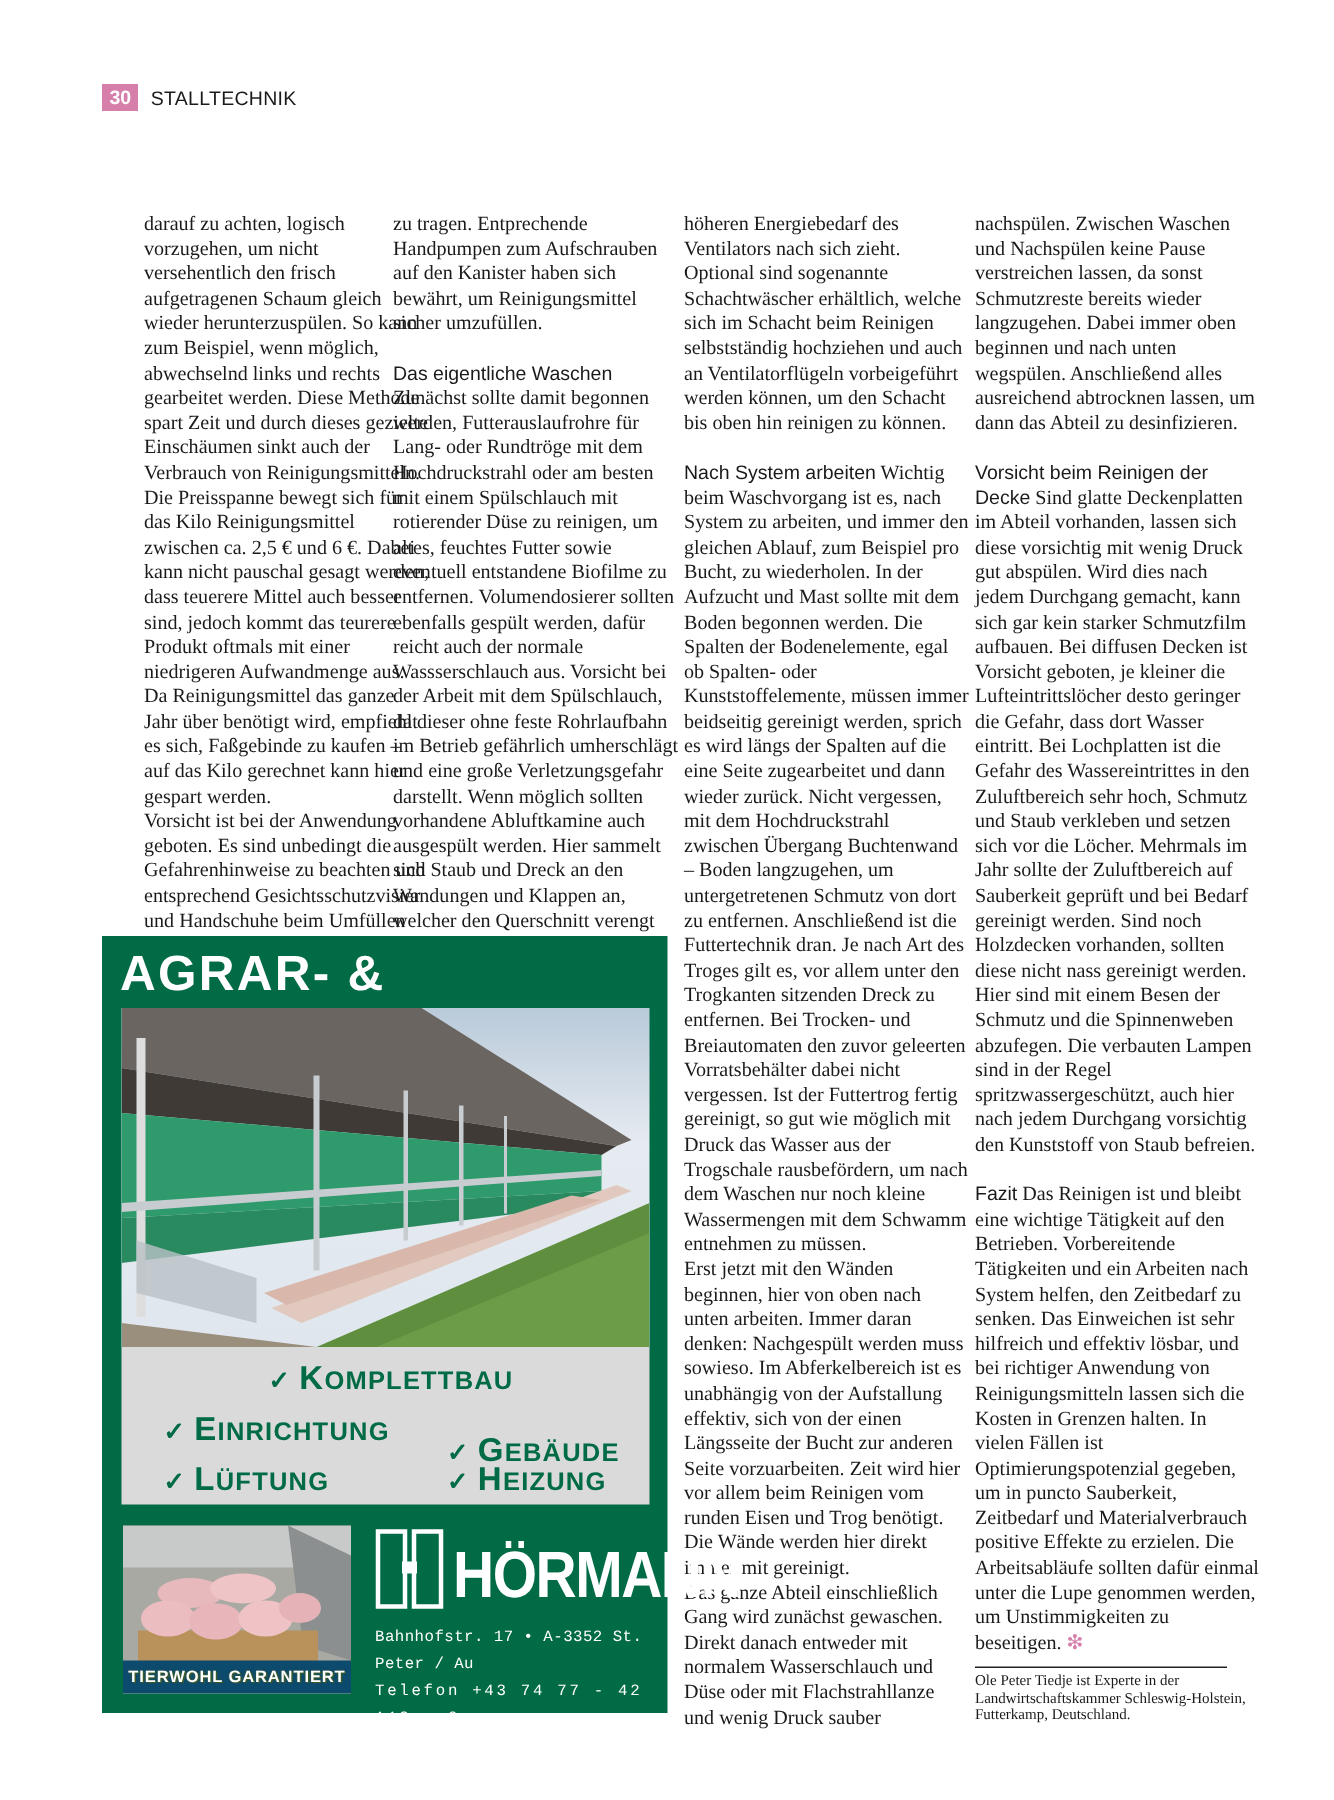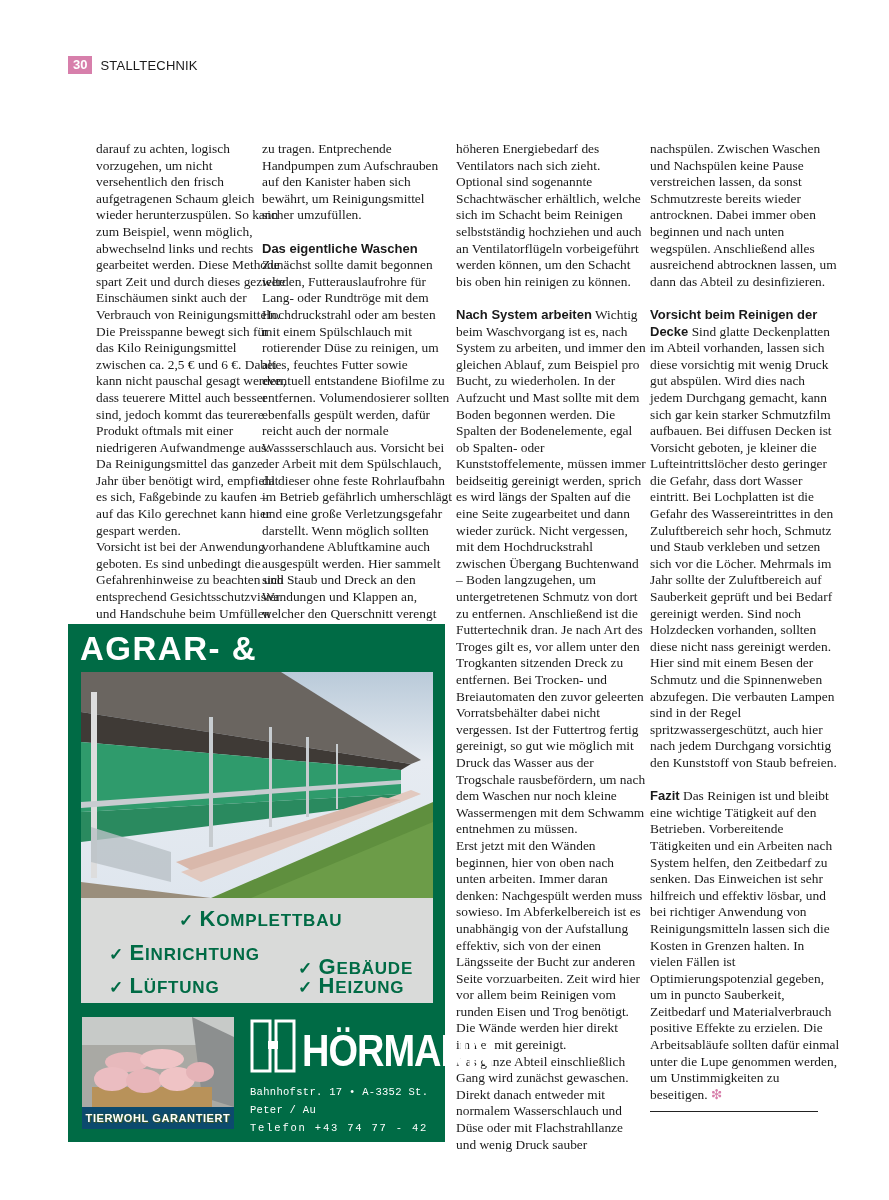--- a/index.html
+++ b/index.html
@@ -3,21 +3,21 @@
 <meta charset="utf-8">
 <style>
   html, body { margin: 0; padding: 0; background: #ffffff; }
   body { width: 889px; height: 1200px; position: relative; overflow: hidden; font-family: "Liberation Serif", serif; color: #1a1a1a; }
   .header { position: absolute; left: 68px; top: 56px; display: flex; align-items: center; gap: 8px; }
   .page-num { background: #d77fab; color: #fff; font-family: "Liberation Sans", sans-serif; font-weight: bold; font-size: 13px; padding: 1px 5px; line-height: 16px; }
   .section { font-family: "Liberation Sans", sans-serif; font-size: 13px; color: #1a1a1a; letter-spacing: 0.2px; }
   .col { position: absolute; top: 141px; width: 190px; font-size: 13.4px; line-height: 16.6px; }
   .col p { margin: 0; }
   .col .gap { height: 16.6px; }
-  .sub { font-family: "Liberation Sans", sans-serif; font-weight: bold; font-size: 13px; }
+  .sub { font-family: "Liberation Sans", sans-serif; font-weight: normal; font-size: 13px; }
   .col1 { left: 52px; margin-left: 44px; }
   .col2 { left: 262px; }
   .col3 { left: 456px; }
   .col4 { left: 650px; }
   .star { color: #d77fab; }
   .foot-rule { width: 168px; border-top: 1px solid #222; margin-top: 8px; margin-bottom: 3px; }
   .footnote { font-size: 10px; line-height: 11.5px; }
 
   
   .ad { position: absolute; left: 68px; top: 624px; width: 377px; height: 518px; background: #006b45; }
@@ -59,26 +59,27 @@
 
 <div class="col col3">
   <p>höheren Energiebedarf des Ventilators nach sich zieht. Optional sind sogenannte Schachtwäscher erhältlich, welche sich im Schacht beim Reinigen selbstständig hochziehen und auch an Ventilatorflügeln vorbeigeführt werden können, um den Schacht bis oben hin reinigen zu können.</p>
   <div class="gap"></div>
   <p><span class="sub">Nach System arbeiten</span> <span>Wichtig beim Waschvorgang ist es, nach System zu arbeiten, und immer den gleichen Ablauf, zum Beispiel pro Bucht, zu wiederholen. In der Aufzucht und Mast sollte mit dem Boden begonnen werden. Die Spalten der Bodenelemente, egal ob Spalten- oder Kunststoffelemente, müssen immer beidseitig gereinigt werden, sprich es wird längs der Spalten auf die eine Seite zugearbeitet und dann wieder zurück. Nicht vergessen, mit dem Hochdruckstrahl zwischen Übergang Buchtenwand – Boden langzugehen, um untergetretenen Schmutz von dort zu entfernen. Anschließend ist die Futtertechnik dran. Je nach Art des Troges gilt es, vor allem unter den Trogkanten sitzenden Dreck zu entfernen. Bei Trocken- und Breiautomaten den zuvor geleerten Vorratsbehälter dabei nicht vergessen. Ist der Futtertrog fertig gereinigt, so gut wie möglich mit Druck das Wasser aus der Trogschale rausbefördern, um nach dem Waschen nur noch kleine Wassermengen mit dem Schwamm entnehmen zu müssen.</span></p>
   <p>Erst jetzt mit den Wänden beginnen, hier von oben nach unten arbeiten. Immer daran denken: Nachgespült werden muss sowieso. Im Abferkelbereich ist es unabhängig von der Aufstallung effektiv, sich von der einen Längsseite der Bucht zur anderen Seite vorzuarbeiten. Zeit wird hier vor allem beim Reinigen vom runden Eisen und Trog benötigt. Die Wände werden hier direkt immer mit gereinigt.</p>
   <p>Das ganze Abteil einschließlich Gang wird zunächst gewaschen. Direkt danach entweder mit normalem Wasserschlauch und Düse oder mit Flachstrahllanze und wenig Druck sauber</p>
 </div>
 
 <div class="col col4">
-  <p>nachspülen. Zwischen Waschen und Nachspülen keine Pause verstreichen lassen, da sonst Schmutzreste bereits wieder antrocknen. Dabei immer oben beginnen und nach unten wegspülen. Anschließend alles ausreichend abtrocknen lassen, um dann das Abteil zu desinfizieren.</p>
+  <p>nachspülen. Zwischen Waschen und Nachspülen keine Pause verstreichen lassen, da sonst Schmutzreste bereits wieder langzugehen. Dabei immer oben beginnen und nach unten wegspülen. Anschließend alles ausreichend abtrocknen lassen, um dann das Abteil zu desinfizieren.</p>
   <div class="gap"></div>
   <p><span class="sub">Vorsicht beim Reinigen der Decke</span> <span>Sind glatte Deckenplatten im Abteil vorhanden, lassen sich diese vorsichtig mit wenig Druck gut abspülen. Wird dies nach jedem Durchgang gemacht, kann sich gar kein starker Schmutzfilm aufbauen. Bei diffusen Decken ist Vorsicht geboten, je kleiner die Lufteintrittslöcher desto geringer die Gefahr, dass dort Wasser eintritt. Bei Lochplatten ist die Gefahr des Wassereintrittes in den Zuluftbereich sehr hoch, Schmutz und Staub verkleben und setzen sich vor die Löcher. Mehrmals im Jahr sollte der Zuluftbereich auf Sauberkeit geprüft und bei Bedarf gereinigt werden. Sind noch Holzdecken vorhanden, sollten diese nicht nass gereinigt werden. Hier sind mit einem Besen der Schmutz und die Spinnenweben abzufegen. Die verbauten Lampen sind in der Regel spritzwassergeschützt, auch hier nach jedem Durchgang vorsichtig den Kunststoff von Staub befreien.</span></p>
   <div class="gap"></div>
   <p><span class="sub">Fazit</span> <span>Das Reinigen ist und bleibt eine wichtige Tätigkeit auf den Betrieben. Vorbereitende Tätigkeiten und ein Arbeiten nach System helfen, den Zeitbedarf zu senken. Das Einweichen ist sehr hilfreich und effektiv lösbar, und bei richtiger Anwendung von Reinigungsmitteln lassen sich die Kosten in Grenzen halten. In vielen Fällen ist Optimierungspotenzial gegeben, um in puncto Sauberkeit, Zeitbedarf und Materialverbrauch positive Effekte zu erzielen. Die Arbeitsabläufe sollten dafür einmal unter die Lupe genommen werden, um Unstimmigkeiten zu beseitigen.</span> <span class="star">❇</span></p>
   <div class="foot-rule"></div>
+  <p class="footnote">Ole Peter Tiedje ist Experte in der Landwirtschaftskammer Schleswig-Holstein, Futterkamp, Deutschland.</p>
 </div>
 
 <div class="ad">
   <div class="ad-title">AGRAR- &amp; HALLENBAU</div>
 
   <div class="ad-photo">
     <svg width="352" height="226" viewBox="0 0 352 226">
 
       <polygon points="130,226 352,130 352,226" fill="#5f8f3e"></polygon>
       <polygon points="170,226 352,150 352,226" fill="#6c9c48"></polygon>

